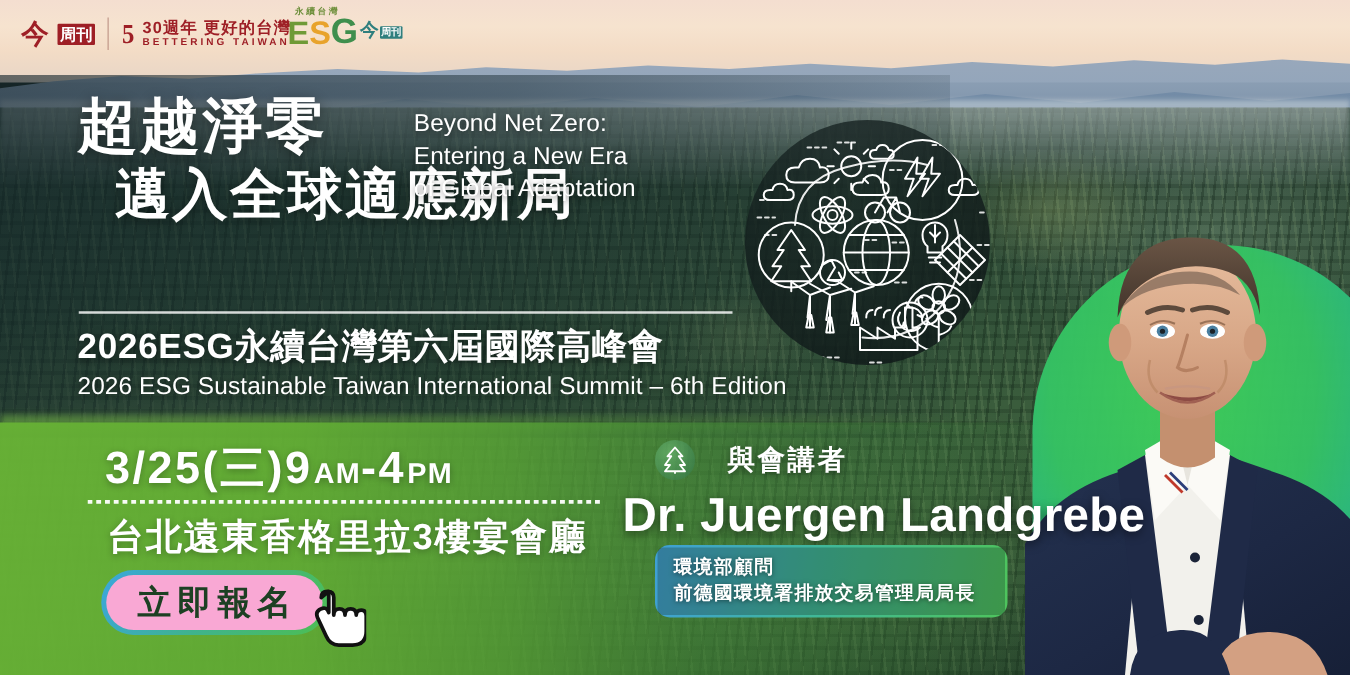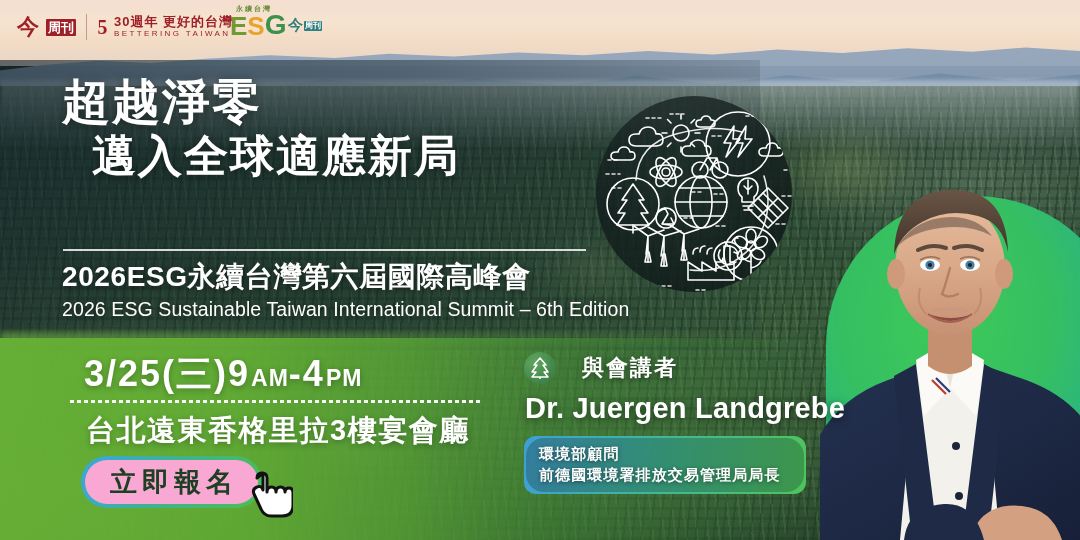--- a/index.html
+++ b/index.html
@@ -97,21 +97,21 @@
     color:#ffffff;background:#9e1f26;padding:2px 2px;line-height:1;border-radius:1px;
   }
   .logo-div{width:1px;height:26px;background:#b58a7c;opacity:.8;}
   .logo-30{display:flex;align-items:center;gap:6px;}
   .logo-30 .swirl{
     font-family:"Liberation Serif",serif;color:#9e1f26;font-size:22px;font-weight:700;line-height:1;
     transform:scaleX(.9);
   }
   .logo-30 .txtwrap{display:flex;flex-direction:column;gap:1px;justify-content:flex-end;}
   .logo-30 .l1{font-size:13px;font-weight:700;color:#9e1f26;letter-spacing:1px;line-height:1.1;}
-  .logo-30 .l2{font-size:8px;font-weight:400;color:#9e1f26;letter-spacing:2.4px;line-height:1.1;}
+  .logo-30 .l2{font-size:8px;font-weight:700;color:#9e1f26;letter-spacing:2.4px;line-height:1.1;}
 
   .logo-esg{position:absolute;left:224px;top:4px;width:96px;height:42px;}
   .logo-esg .cap{
     position:absolute;left:12px;top:0px;font-size:7px;letter-spacing:2px;color:#6e8f3b;font-weight:700;
   }
   .logo-esg .main{position:absolute;left:6px;top:8px;display:flex;align-items:flex-end;gap:0px;}
   .logo-esg .e{font-size:26px;font-weight:700;color:#6f9a36;line-height:.95;font-family:"Liberation Sans",sans-serif;}
   .logo-esg .s{font-size:26px;font-weight:700;color:#e8a32c;line-height:.95;}
   .logo-esg .g{font-size:28px;font-weight:700;color:#3f8f4d;line-height:.95;}
   .logo-esg .tag{
@@ -209,31 +209,31 @@
   .tree-badge{
     width:32px;height:32px;border-radius:50%;
     background:radial-gradient(circle at 35% 32%, rgba(120,200,130,.55), rgba(40,110,70,.55));
     display:flex;align-items:center;justify-content:center;
   }
   .spk-head .lbl{
     font-weight:700;font-size:22px;color:#ffffff;letter-spacing:2px;
     text-shadow:0 2px 6px rgba(0,0,0,.45);
   }
   .spk-name{
-    position:absolute;left:525px;top:392px;
-    font-weight:700;font-size:29px;color:#ffffff;letter-spacing:.2px;
+    position:absolute;left:498px;top:392px;
+    font-weight:700;font-size:38px;color:#ffffff;letter-spacing:.2px;
     text-shadow:0 2px 8px rgba(0,0,0,.5);
   }
   .spk-box{
     position:absolute;left:524px;top:436px;width:282px;height:58px;border-radius:12px;
     padding:2px;
     background:linear-gradient(100deg,#3f9fd6 0%,#3fb79a 45%,#4ec45c 100%);
   }
   .spk-box-in{
-    width:100%;height:100%;border-radius:18px;
+    width:100%;height:100%;border-radius:4px;
     background:rgba(22,48,34,.30);
     display:flex;flex-direction:column;justify-content:center;padding:0 13px;gap:2px;
   }
   .spk-box-in div{
     font-weight:700;font-size:15px;color:#ffffff;letter-spacing:1.1px;line-height:1.26;
     text-shadow:0 1px 4px rgba(0,0,0,.5);
   }
 </style>
 </head>
 <body>
@@ -271,20 +271,25 @@
     </div>
     <div class="tag">
       <span class="a">今</span>
       <span class="b">周刊</span>
     </div>
   </div>
 
   <div class="hl">
     <div class="hl-cn1">超越淨零</div>
     <div class="hl-cn2">邁入全球適應新局</div>
+  </div>
+  <div class="hl-en">
+    <div>Beyond Net Zero:</div>
+    <div>Entering a New Era</div>
+    <div>of Global Adaptation</div>
   </div>
 
   <div class="rule"></div>
   <div class="sub-cn">2026ESG永續台灣第六屆國際高峰會</div>
   <div class="sub-en">2026 ESG Sustainable Taiwan International Summit – 6th Edition</div>
 
   <div class="icon-circle">
     <svg width="196" height="196" viewBox="0 0 196 196" fill="none" stroke="#ffffff" stroke-width="1.6" stroke-linecap="round" stroke-linejoin="round">
 
       <g>

